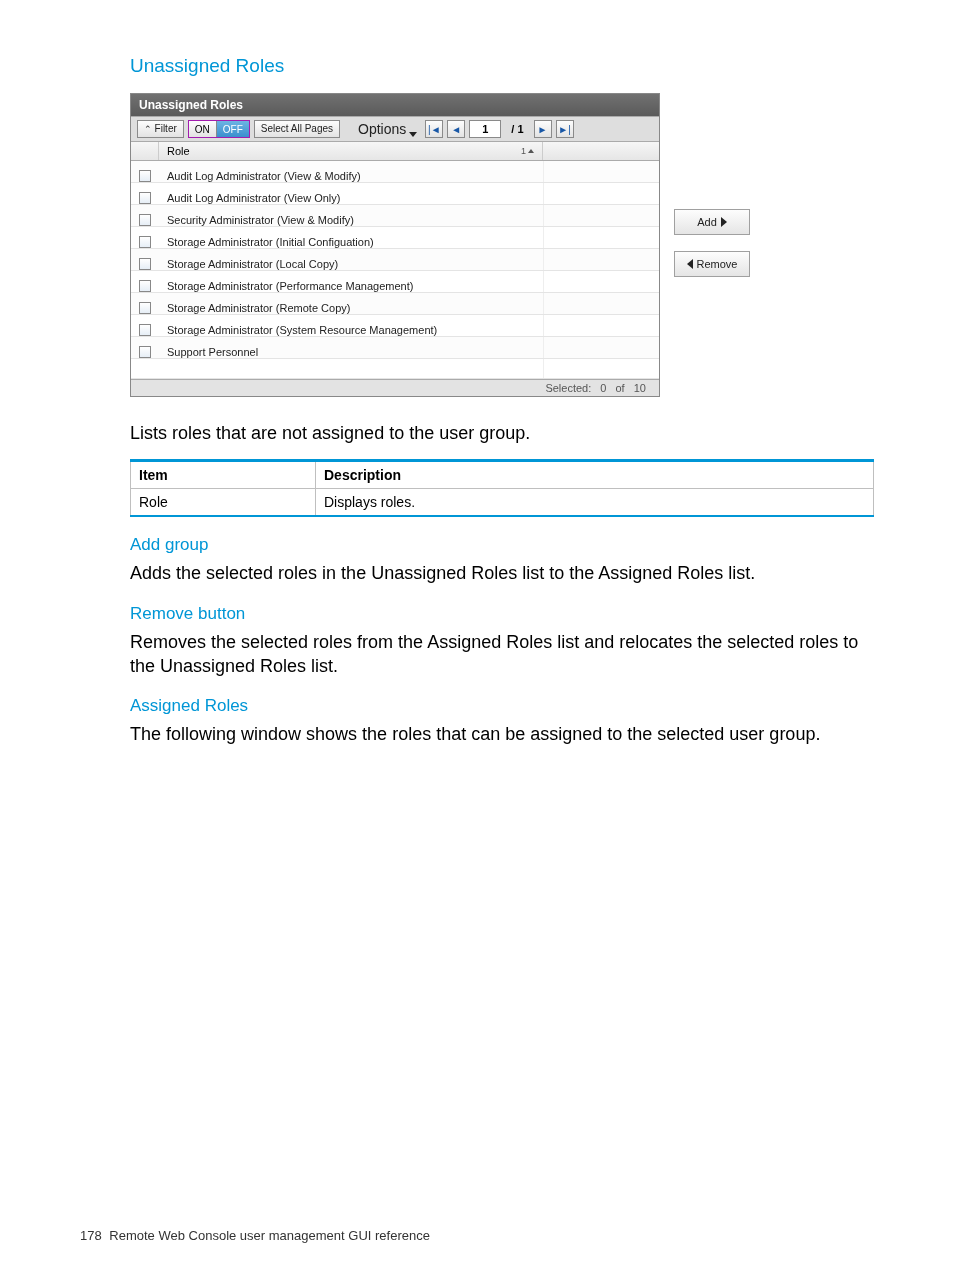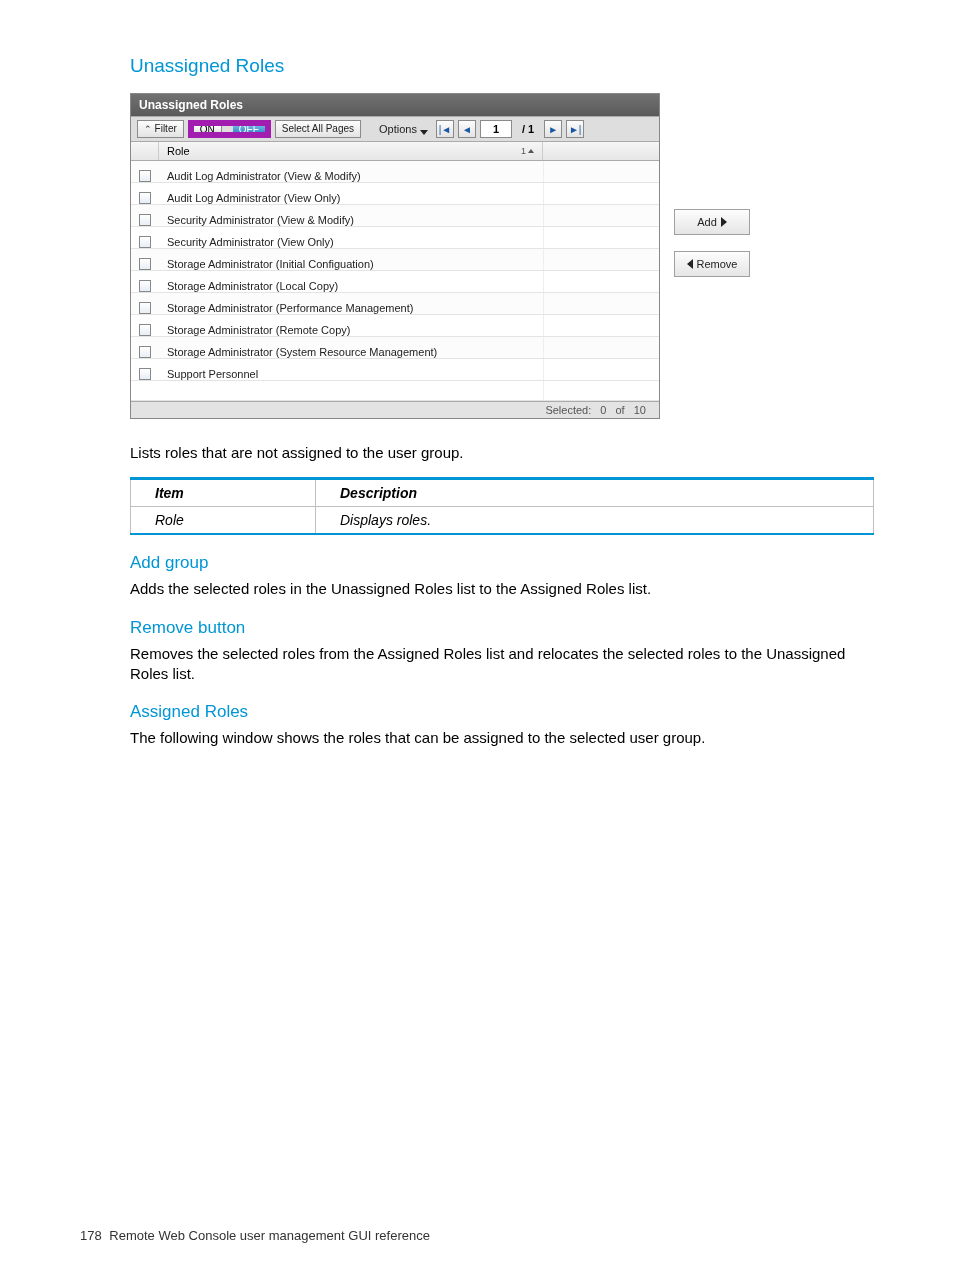--- a/index.html
+++ b/index.html
@@ -21,21 +21,21 @@
     font-weight: normal;
     margin: 0 0 16px 0;
   }
   .h-sub {
     color: #0096d6;
     font-size: 17px;
     font-weight: normal;
     margin: 18px 0 4px 0;
   }
   .body-text {
-    font-size: 15px;
+    font-size: 18px;
     color: #000;
     margin: 6px 0 14px 0;
     line-height: 1.35;
   }
 
   
   .panel-wrap {
     display: flex;
     align-items: flex-start;
     gap: 14px;
@@ -73,29 +73,29 @@
     line-height: 14px;
     display: inline-flex;
     align-items: center;
     color: #222;
     cursor: pointer;
   }
   .tb-chevron {
     font-size: 9px;
     margin-right: 3px;
   }
-  .seg { display:inline-flex; border:6px solid #a21caf; height:18px; overflow:hidden;gap:11px;}
+  .seg { display:inline-flex; border:1px solid #a21caf; height:18px; overflow:hidden;}
   .seg span {
     font-size:10px; padding:1px 6px; display:inline-flex; align-items:center; cursor:pointer;
     background: linear-gradient(#fdfdfd,#e3e3e3);
   }
   .seg .on { border-right:1px solid #8a8a8a; }
   .seg .off { background: linear-gradient(#6db4e3,#3a8fce); color:#fff; }
   .tb-plain {
-    font-size: 11px;
+    font-size: 14px;
     color: #222;
     padding: 0 4px;
     display:inline-flex; align-items:flex-end;
   }
   .nav-btn {
     background: linear-gradient(#fdfdfd,#e3e3e3);
     border: 1px solid #8a8a8a;
     width: 18px; height:18px;
     display:inline-flex; align-items:center; justify-content:center;
     font-size:10px; color:#1857a6; cursor:pointer;
@@ -183,24 +183,23 @@
 
   
   .doc-table {
     width: 100%;
     border-collapse: collapse;
     margin: 6px 0 12px 0;
     font-size: 14px;
   }
   .doc-table th, .doc-table td {
     border: 1px solid #bfbfbf;
-    padding: 5px 24px;
+    padding: 5px 8px;
     text-align:left;
     vertical-align: top;
-    font-style: italic;
   }
   .doc-table thead tr { border-top: 3px solid #0096d6; }
   .doc-table th { font-weight:bold; }
   .doc-table .c1 { width: 185px; }
   .doc-table tbody { border-bottom: 2px solid #0096d6; }
 
   .page-footer {
     position: absolute;
     bottom: 28px;
     left: 80px;
@@ -270,27 +269,20 @@
               <span class="chk"></span>
             </div>
           <div class="role">Audit Log Administrator (View Only)</div>
           <div class="b2"></div>
         </div>
         <div class="grid-row">
           <div class="cb">
               <span class="chk"></span>
             </div>
           <div class="role">Security Administrator (View &amp; Modify)</div>
-          <div class="b2"></div>
-        </div>
-        <div class="grid-row">
-          <div class="cb">
-              <span class="chk"></span>
-            </div>
-          <div class="role">Security Administrator (View Only)</div>
           <div class="b2"></div>
         </div>
         <div class="grid-row">
           <div class="cb">
               <span class="chk"></span>
             </div>
           <div class="role">Storage Administrator (Initial Configuation)</div>
           <div class="b2"></div>
         </div>
         <div class="grid-row">

